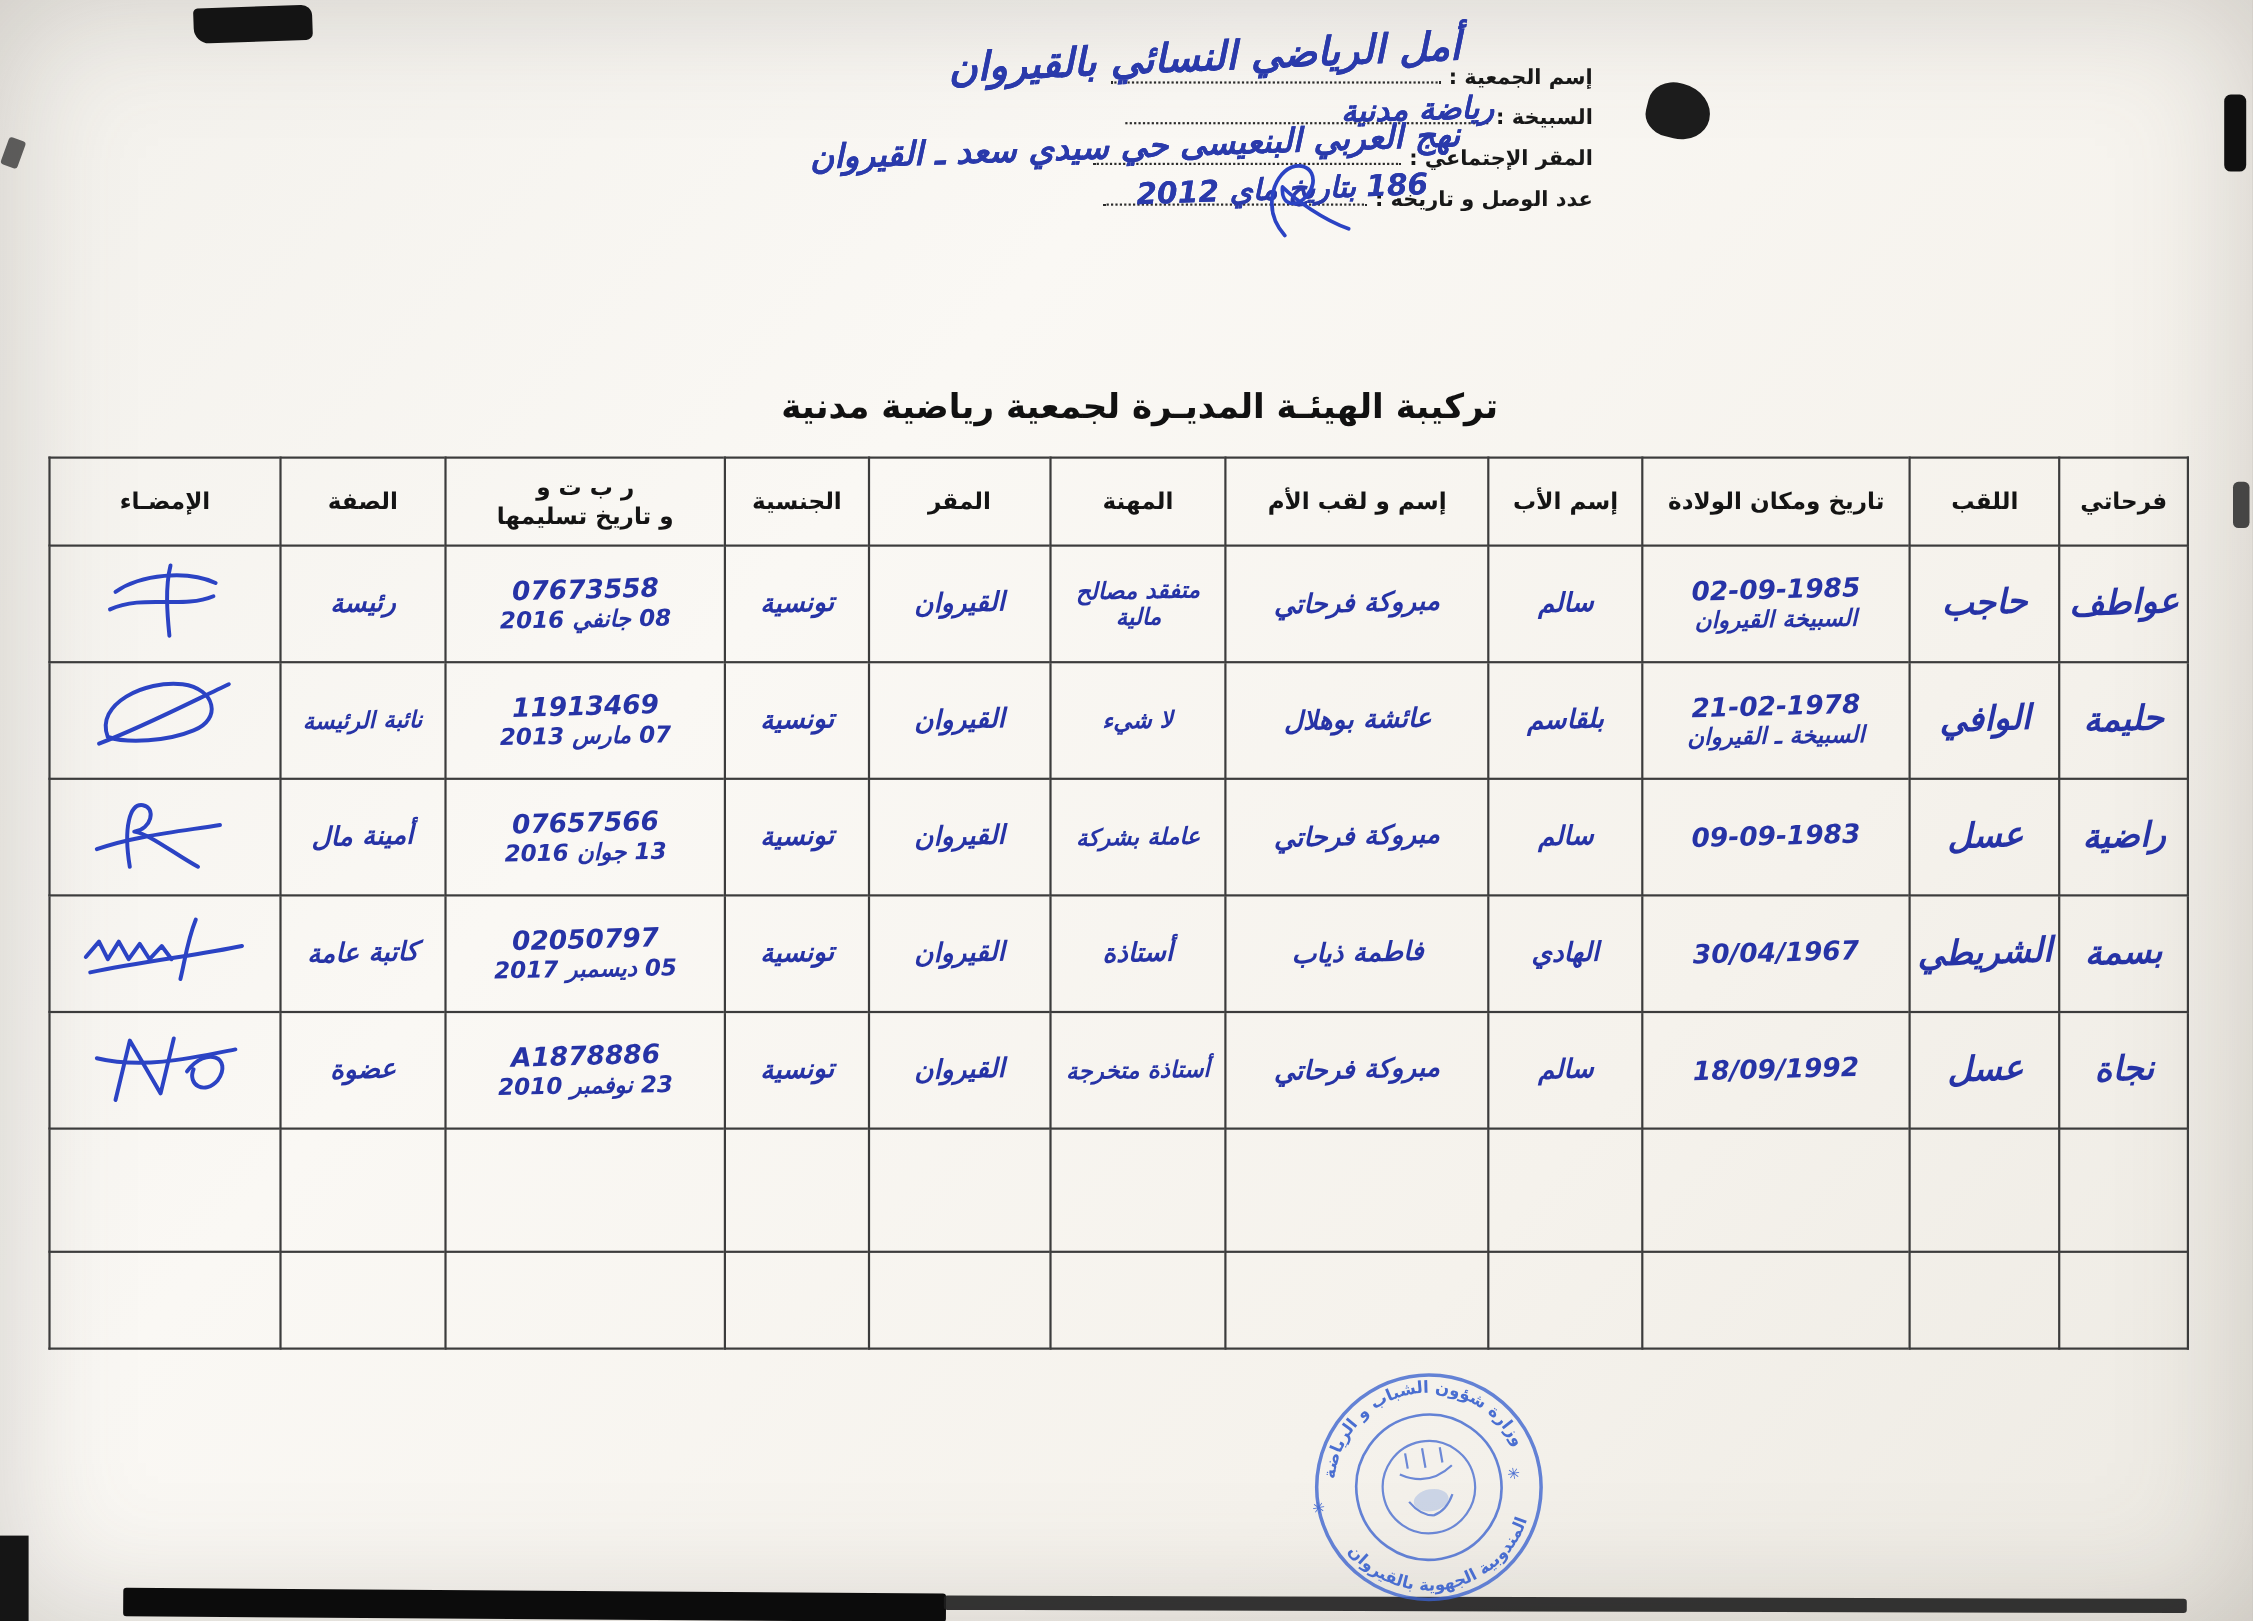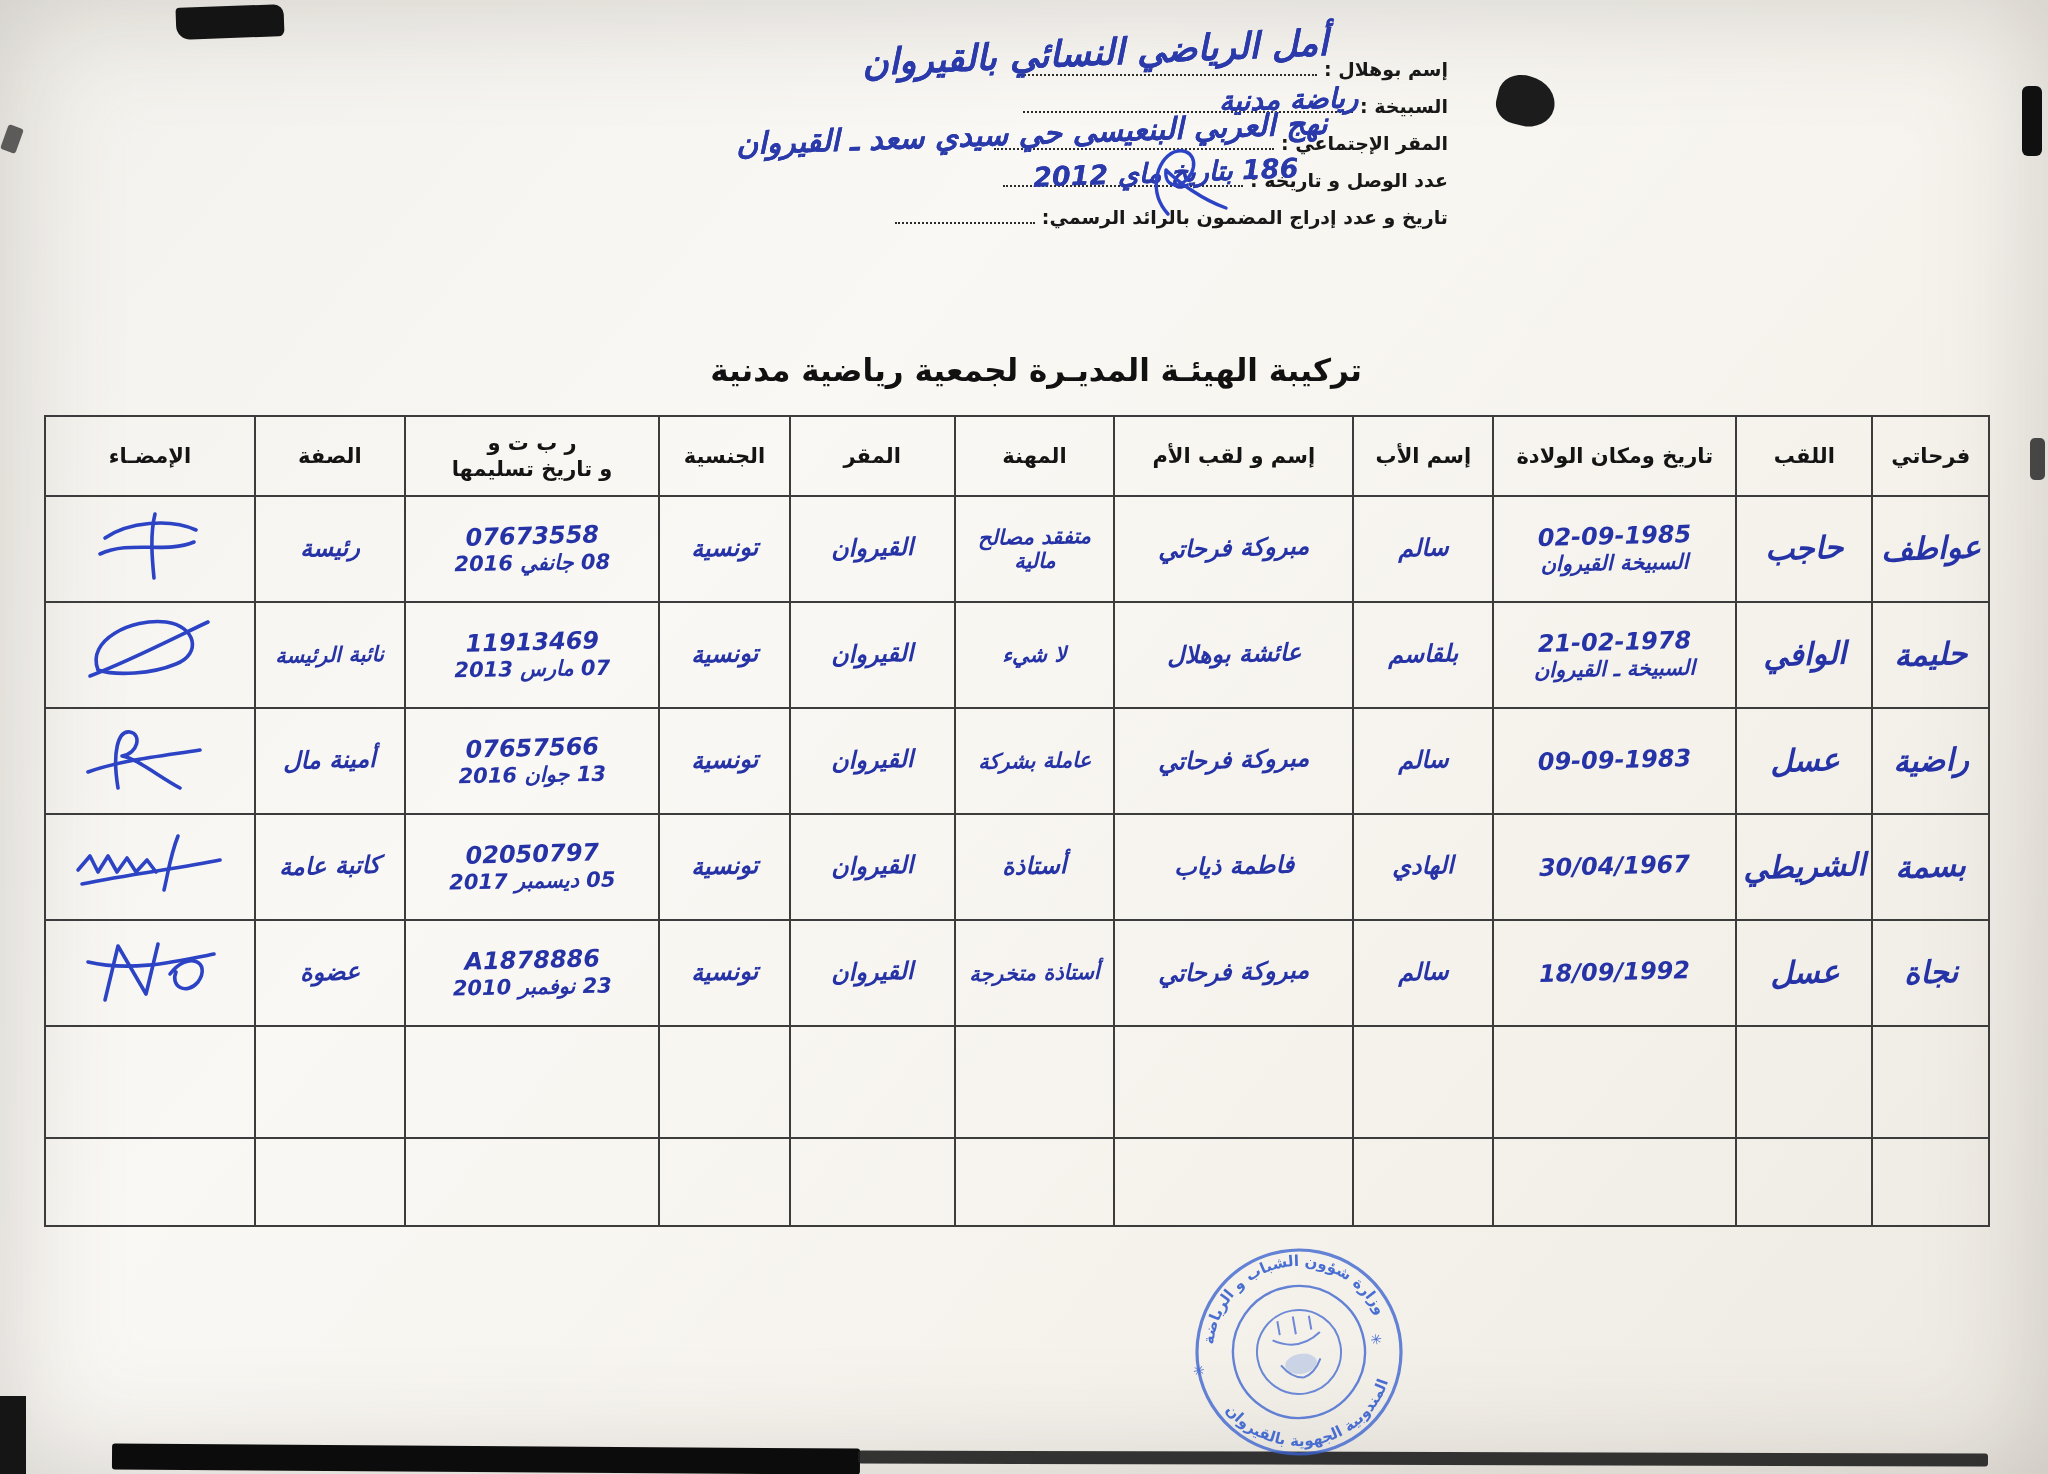--- a/index.html
+++ b/index.html
@@ -90,43 +90,39 @@
   <div class="artifact art-tr-blob"></div>
   <div class="artifact art-right1"></div>
   <div class="artifact art-right2"></div>
   <div class="artifact art-bottom1"></div>
   <div class="artifact art-bottom2"></div>
   <div class="artifact art-bl"></div>
   <div class="artifact art-left-tick"></div>
 
   <div class="header-block">
     <div class="field-line">
-      <span>إسم بوهلال :</span>
+      <span>إسم الجمعية :</span>
       <span class="dotline" style="width:300px"></span>
       <span class="hand hand-over hv1">أمل الرياضي النسائي بالقيروان</span>
     </div>
     <div class="field-line">
       <span>السبيخة :</span>
       <span class="dotline" style="width:330px"></span>
       <span class="hand hand-over hv2">رياضة مدنية</span>
     </div>
     <div class="field-line">
       <span>المقر الإجتماعي :</span>
       <span class="dotline" style="width:280px"></span>
       <span class="hand hand-over hv3">نهج العربي البنعيسى حي سيدي سعد ـ القيروان</span>
     </div>
     <div class="field-line">
       <span>عدد الوصل و تاريخه :</span>
       <span class="dotline" style="width:240px"></span>
       <span class="hand hand-over hv4">186 بتاريخ ماي 2012</span>
     </div>
-    <div class="field-line">
-      <span>تاريخ و عدد إدراج المضمون بالرائد الرسمي:</span>
-      <span class="dotline" style="width:140px"></span>
-    </div>
   </div>
 
   <svg class="stray-scribble" viewBox="0 0 130 80">
     <path d="M60,72 C40,50 48,18 66,10 C84,4 92,22 80,36 C70,48 56,44 58,28 M58,28 C70,40 95,58 118,66" fill="none" stroke="#2b43c4" stroke-width="3.4" stroke-linecap="round"></path>
   </svg>
 
   <div class="doc-title">تركيبة الهيئـة المديـرة لجمعية رياضية مدنية</div>
 
   <table class="board">
     <colgroup>

